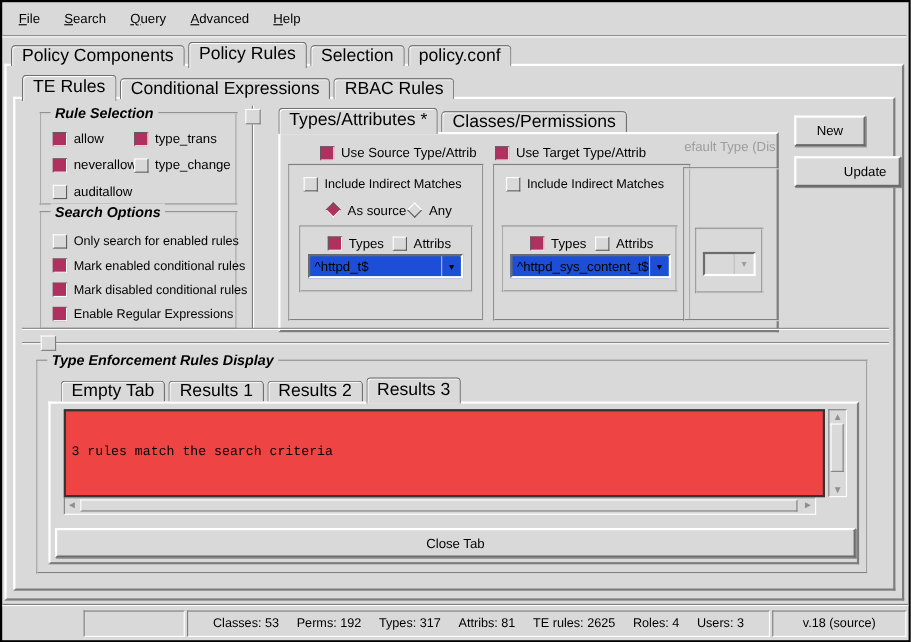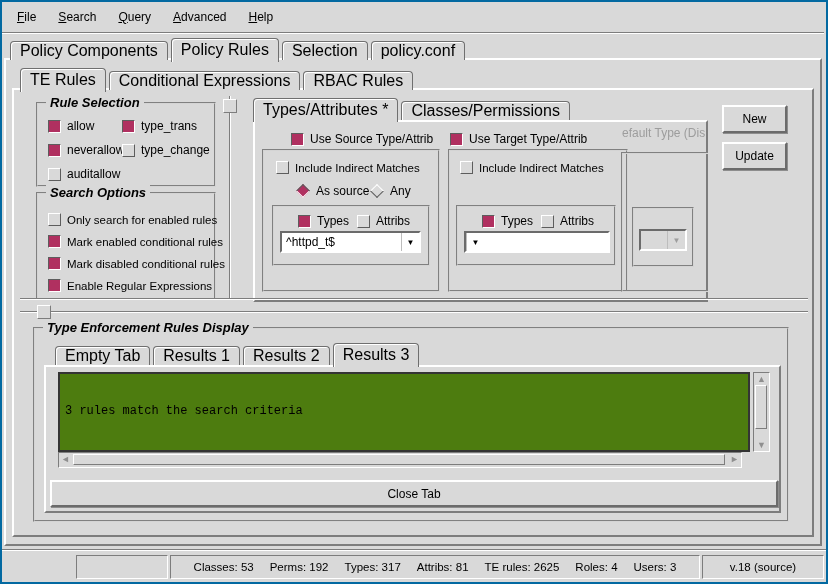--- a/index.html
+++ b/index.html
@@ -1,16 +1,16 @@
 <!DOCTYPE html>
 <html><head>
 <meta charset="utf-8">
 <style>
   html,body{margin:0;padding:0;background:#bfbfbf;}
-  .win{position:relative;width:824px;height:580px;background:#d9d9d9;border:2px solid #0369a1;
+  .win{position:relative;width:824px;height:580px;background:#d9d9d9;border:2px solid #000000;
        font-family:"Liberation Sans",sans-serif;font-size:12px;color:#000;overflow:hidden;}
   .abs{position:absolute;}
   
   .raised{border:2px solid;border-color:#ffffff #7d7d7d #7d7d7d #ffffff;background:#d9d9d9;}
   .sunken1{border:1px solid;border-color:#7d7d7d #ffffff #ffffff #7d7d7d;background:#d9d9d9;}
   .groove{border:2px groove #d4d4d4;}
   .hline{border-top:1px solid #7d7d7d;border-bottom:1px solid #ffffff;height:0;}
   .vline{border-left:1px solid #7d7d7d;border-right:1px solid #ffffff;width:0;}
   
   .menubar{display:flex;align-items:center;padding-left:4px;}
@@ -32,33 +32,33 @@
   .radio.off{background:#d9d9d9;border-color:#ffffff #5d5d5d #5d5d5d #ffffff;}
   
   .lf{border:2px groove #d4d4d4;}
   .lf-lbl{position:absolute;top:-9px;left:8px;background:#d9d9d9;padding:0 4px;
           font-weight:bold;font-style:italic;font-size:13px;white-space:nowrap;}
   
   .btn{background:#d9d9d9;border:2px solid;border-color:#ffffff #6b6b6b #6b6b6b #ffffff;
        box-shadow:1px 1px 0 #8d8d8d;display:flex;align-items:center;justify-content:center;
        font-size:12px;cursor:default;}
   
-  .combo{display:flex;align-items:stretch;background:#ffffff;border:2px solid;
+  .combo{display:flex;align-items:stretch;background:#1d4ed8;border:2px solid;
          border-color:#6b6b6b #ffffff #ffffff #6b6b6b;}
   .combo .val{flex:1;display:flex;align-items:center;padding:0 4px;font-size:12px;white-space:nowrap;overflow:hidden;}
   .combo .arrow{width:17px;display:flex;align-items:center;justify-content:center;
                 font-size:8px;color:#000;border-left:1px solid #bdbdbd;}
   .combo.disabled{background:#d9d9d9;}
   .combo.disabled .arrow{color:#9d9d9d;}
   
   .sb{background:#d9d9d9;border:1px solid;border-color:#7d7d7d #ffffff #ffffff #7d7d7d;}
   .sb .arr{position:absolute;color:#8f8f8f;font-size:9px;line-height:10px;}
   .thumb{position:absolute;background:#d9d9d9;border:1px solid;border-color:#ffffff #7d7d7d #7d7d7d #ffffff;}
   
-  .textarea{background:#4d7c0f;border:2px solid #343434;overflow:hidden;
+  .textarea{background:#ef4444;border:2px solid #343434;overflow:hidden;
             font-family:"Liberation Mono",monospace;font-size:12px;line-height:14px;
             padding:2px 5px;white-space:pre;}
   .trow{white-space:pre;}
   .gap{height:14px;}
   
   .handle{width:12px;height:12px;background:#d9d9d9;border:1px solid;
           border-color:#ffffff #7d7d7d #7d7d7d #ffffff;}
   .statusseg{display:flex;align-items:center;justify-content:center;font-size:11.5px;white-space:nowrap;}
   .disabled-text{color:#9d9d9d;}
 </style>
@@ -187,33 +187,34 @@
   <div class="abs groove" style="left:454px;top:203px;width:156px;height:57px;"></div>
   <div class="abs row" style="left:480px;top:212px;">
     <span class="cb on"></span>
     <span>Types</span>
   </div>
   <div class="abs row" style="left:539px;top:212px;">
     <span class="cb off"></span>
     <span>Attribs</span>
   </div>
   <div class="abs combo" style="left:462px;top:229px;width:142px;height:18px;">
+    <span class="val">^httpd_sys_content_t$</span>
     <span class="arrow">▼</span>
   </div>
 
   <div class="abs disabled-text" style="left:620px;top:124px;white-space:nowrap;width:83px;overflow:hidden;">efault Type (Disa</div>
   <div class="abs groove" style="left:619px;top:150px;width:85px;height:136px;border-right:none;"></div>
   <div class="abs groove" style="left:630px;top:205px;width:58px;height:56px;"></div>
   <div class="abs combo disabled" style="left:637px;top:227px;width:44px;height:18px;">
     <span class="val"></span>
     <span class="arrow">▼</span>
   </div>
 
   <div class="abs btn" style="left:720px;top:103px;width:61px;height:24px;">New</div>
-  <div class="abs btn" style="left:720px;top:140px;width:61px;height:24px;">Update</div>
+  <div class="abs btn" style="left:720px;top:140px;width:61px;height:24px;padding-left:32px;">Update</div>
 
   <div class="abs hline" style="left:18px;top:296px;width:788px;"></div>
   <div class="abs hline" style="left:18px;top:309px;width:788px;"></div>
   <div class="abs handle" style="left:35px;top:303px;"></div>
 
   <div class="abs lf" style="left:31px;top:325px;width:752px;height:191px;">
     <span class="lf-lbl" style="font-size:13px;">Type Enforcement Rules Display</span>
   </div>
 
   <div class="abs tabbar" style="left:53px;top:341px;height:22px;">

